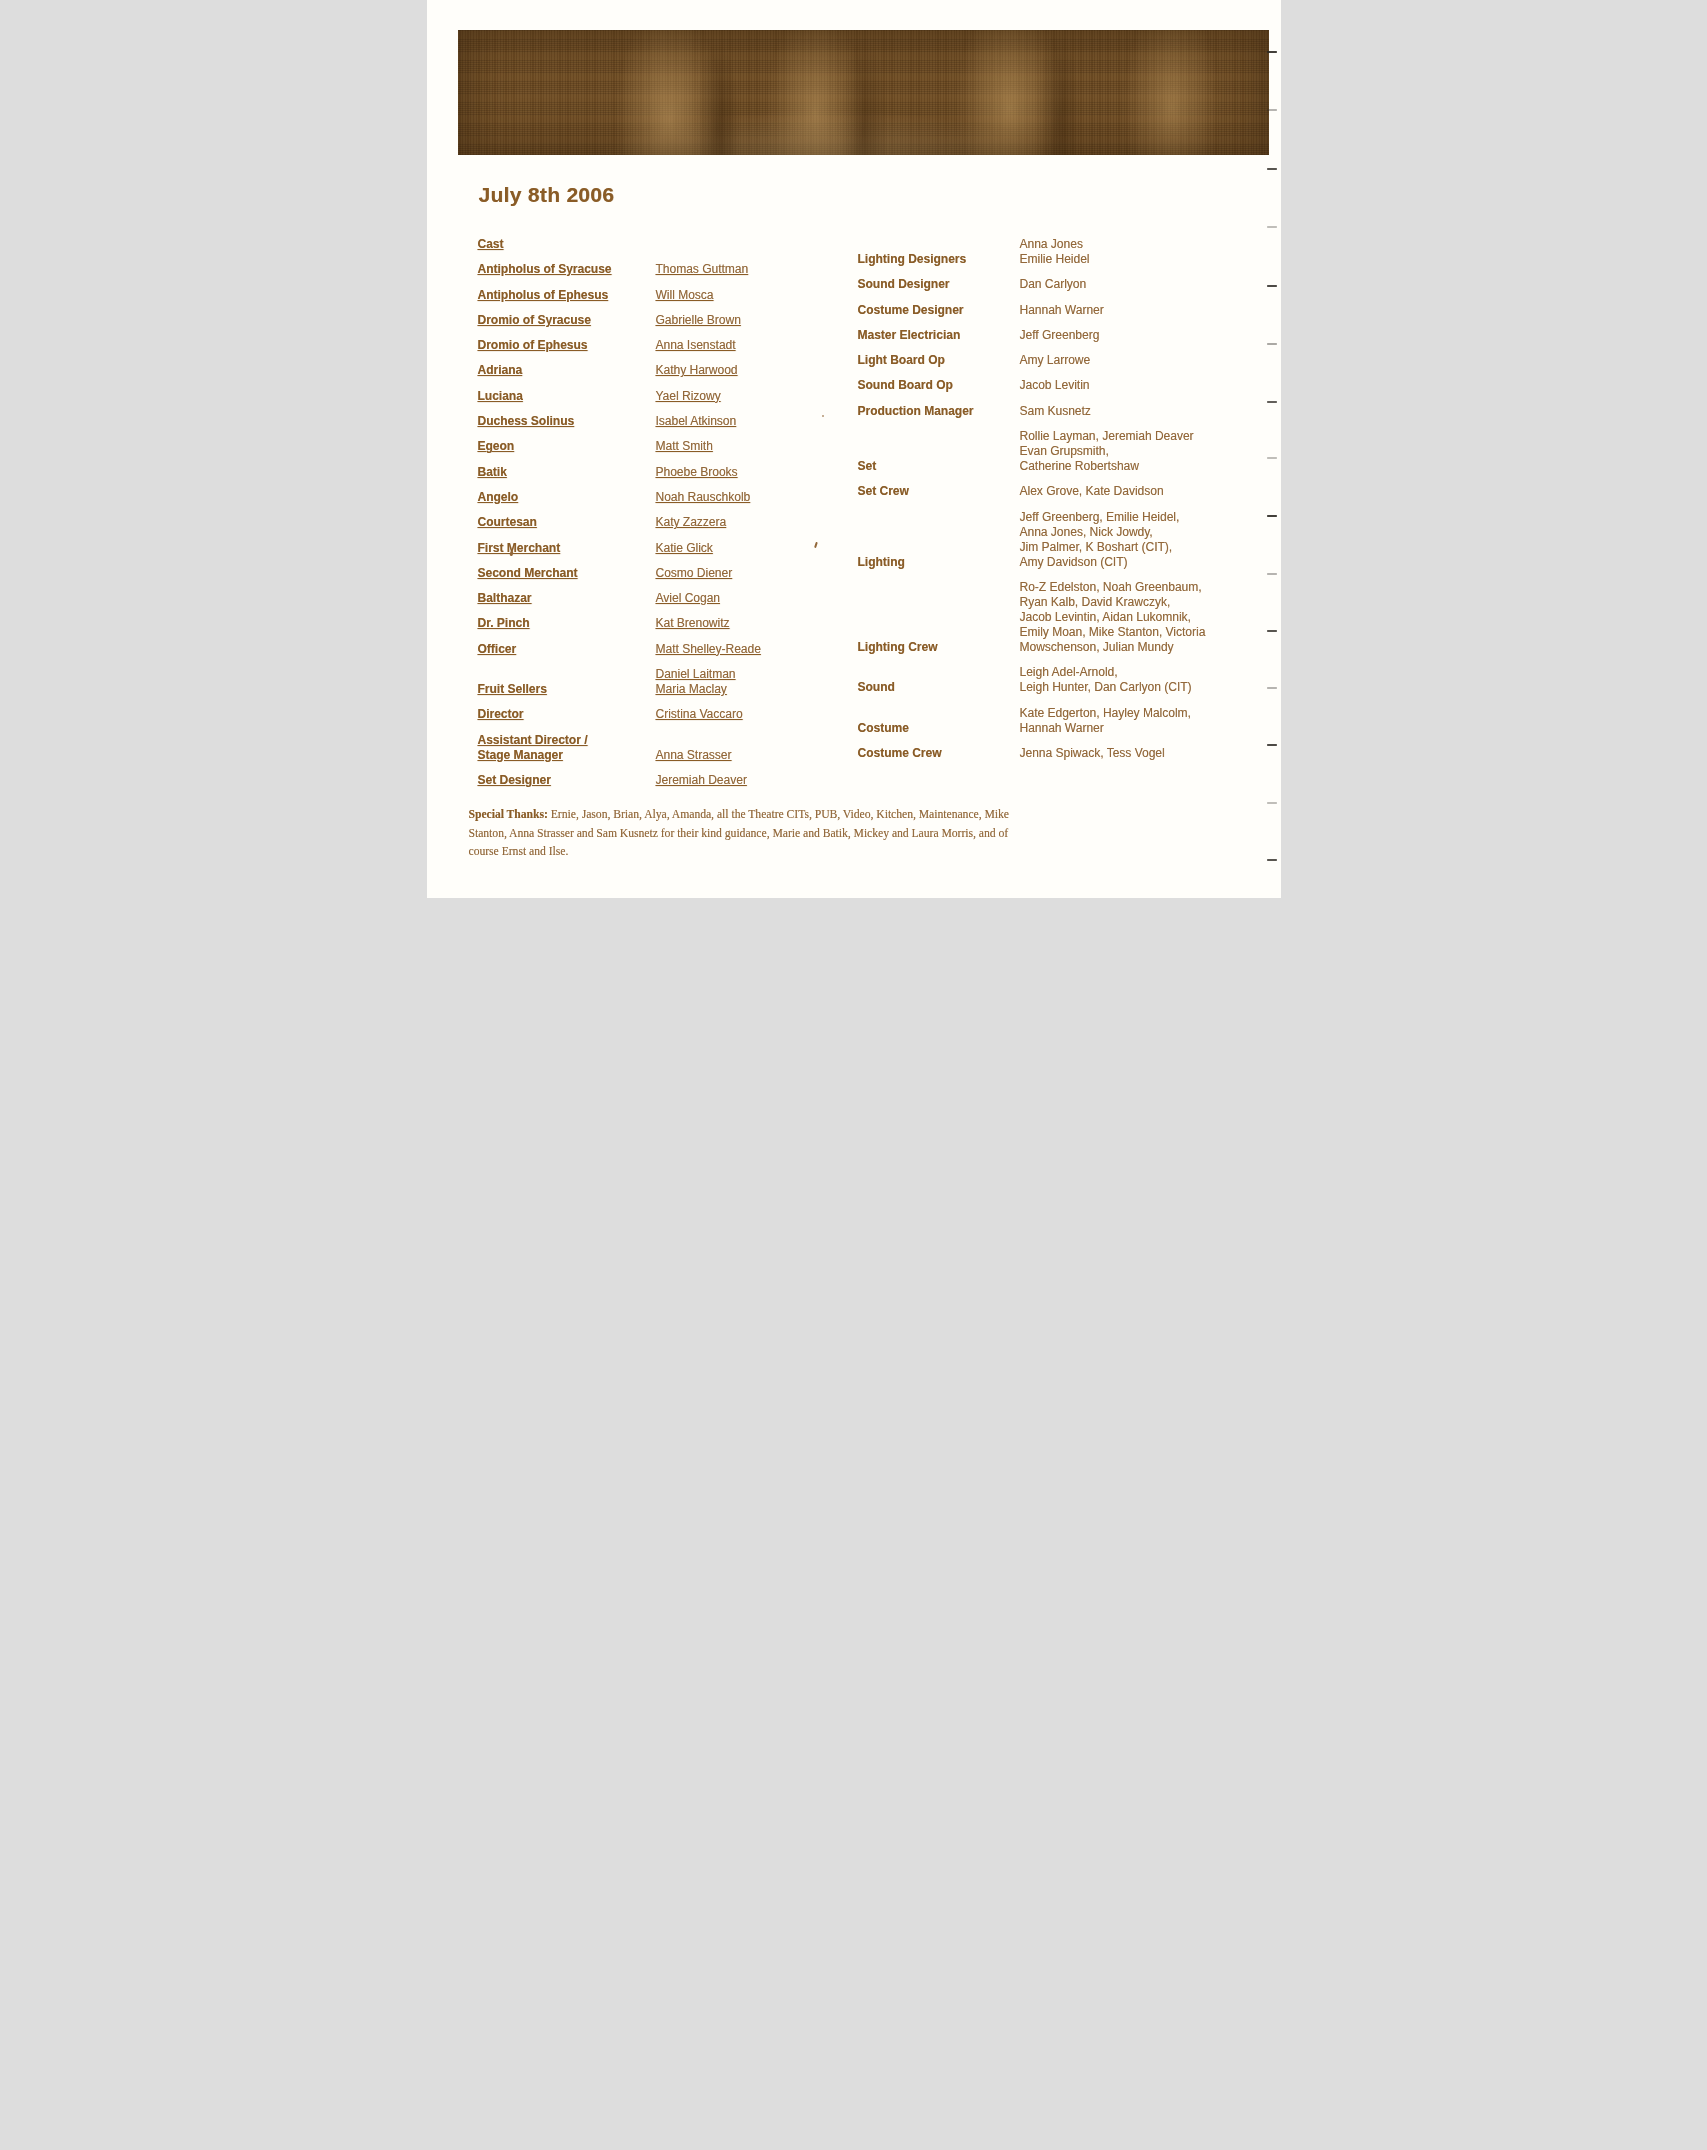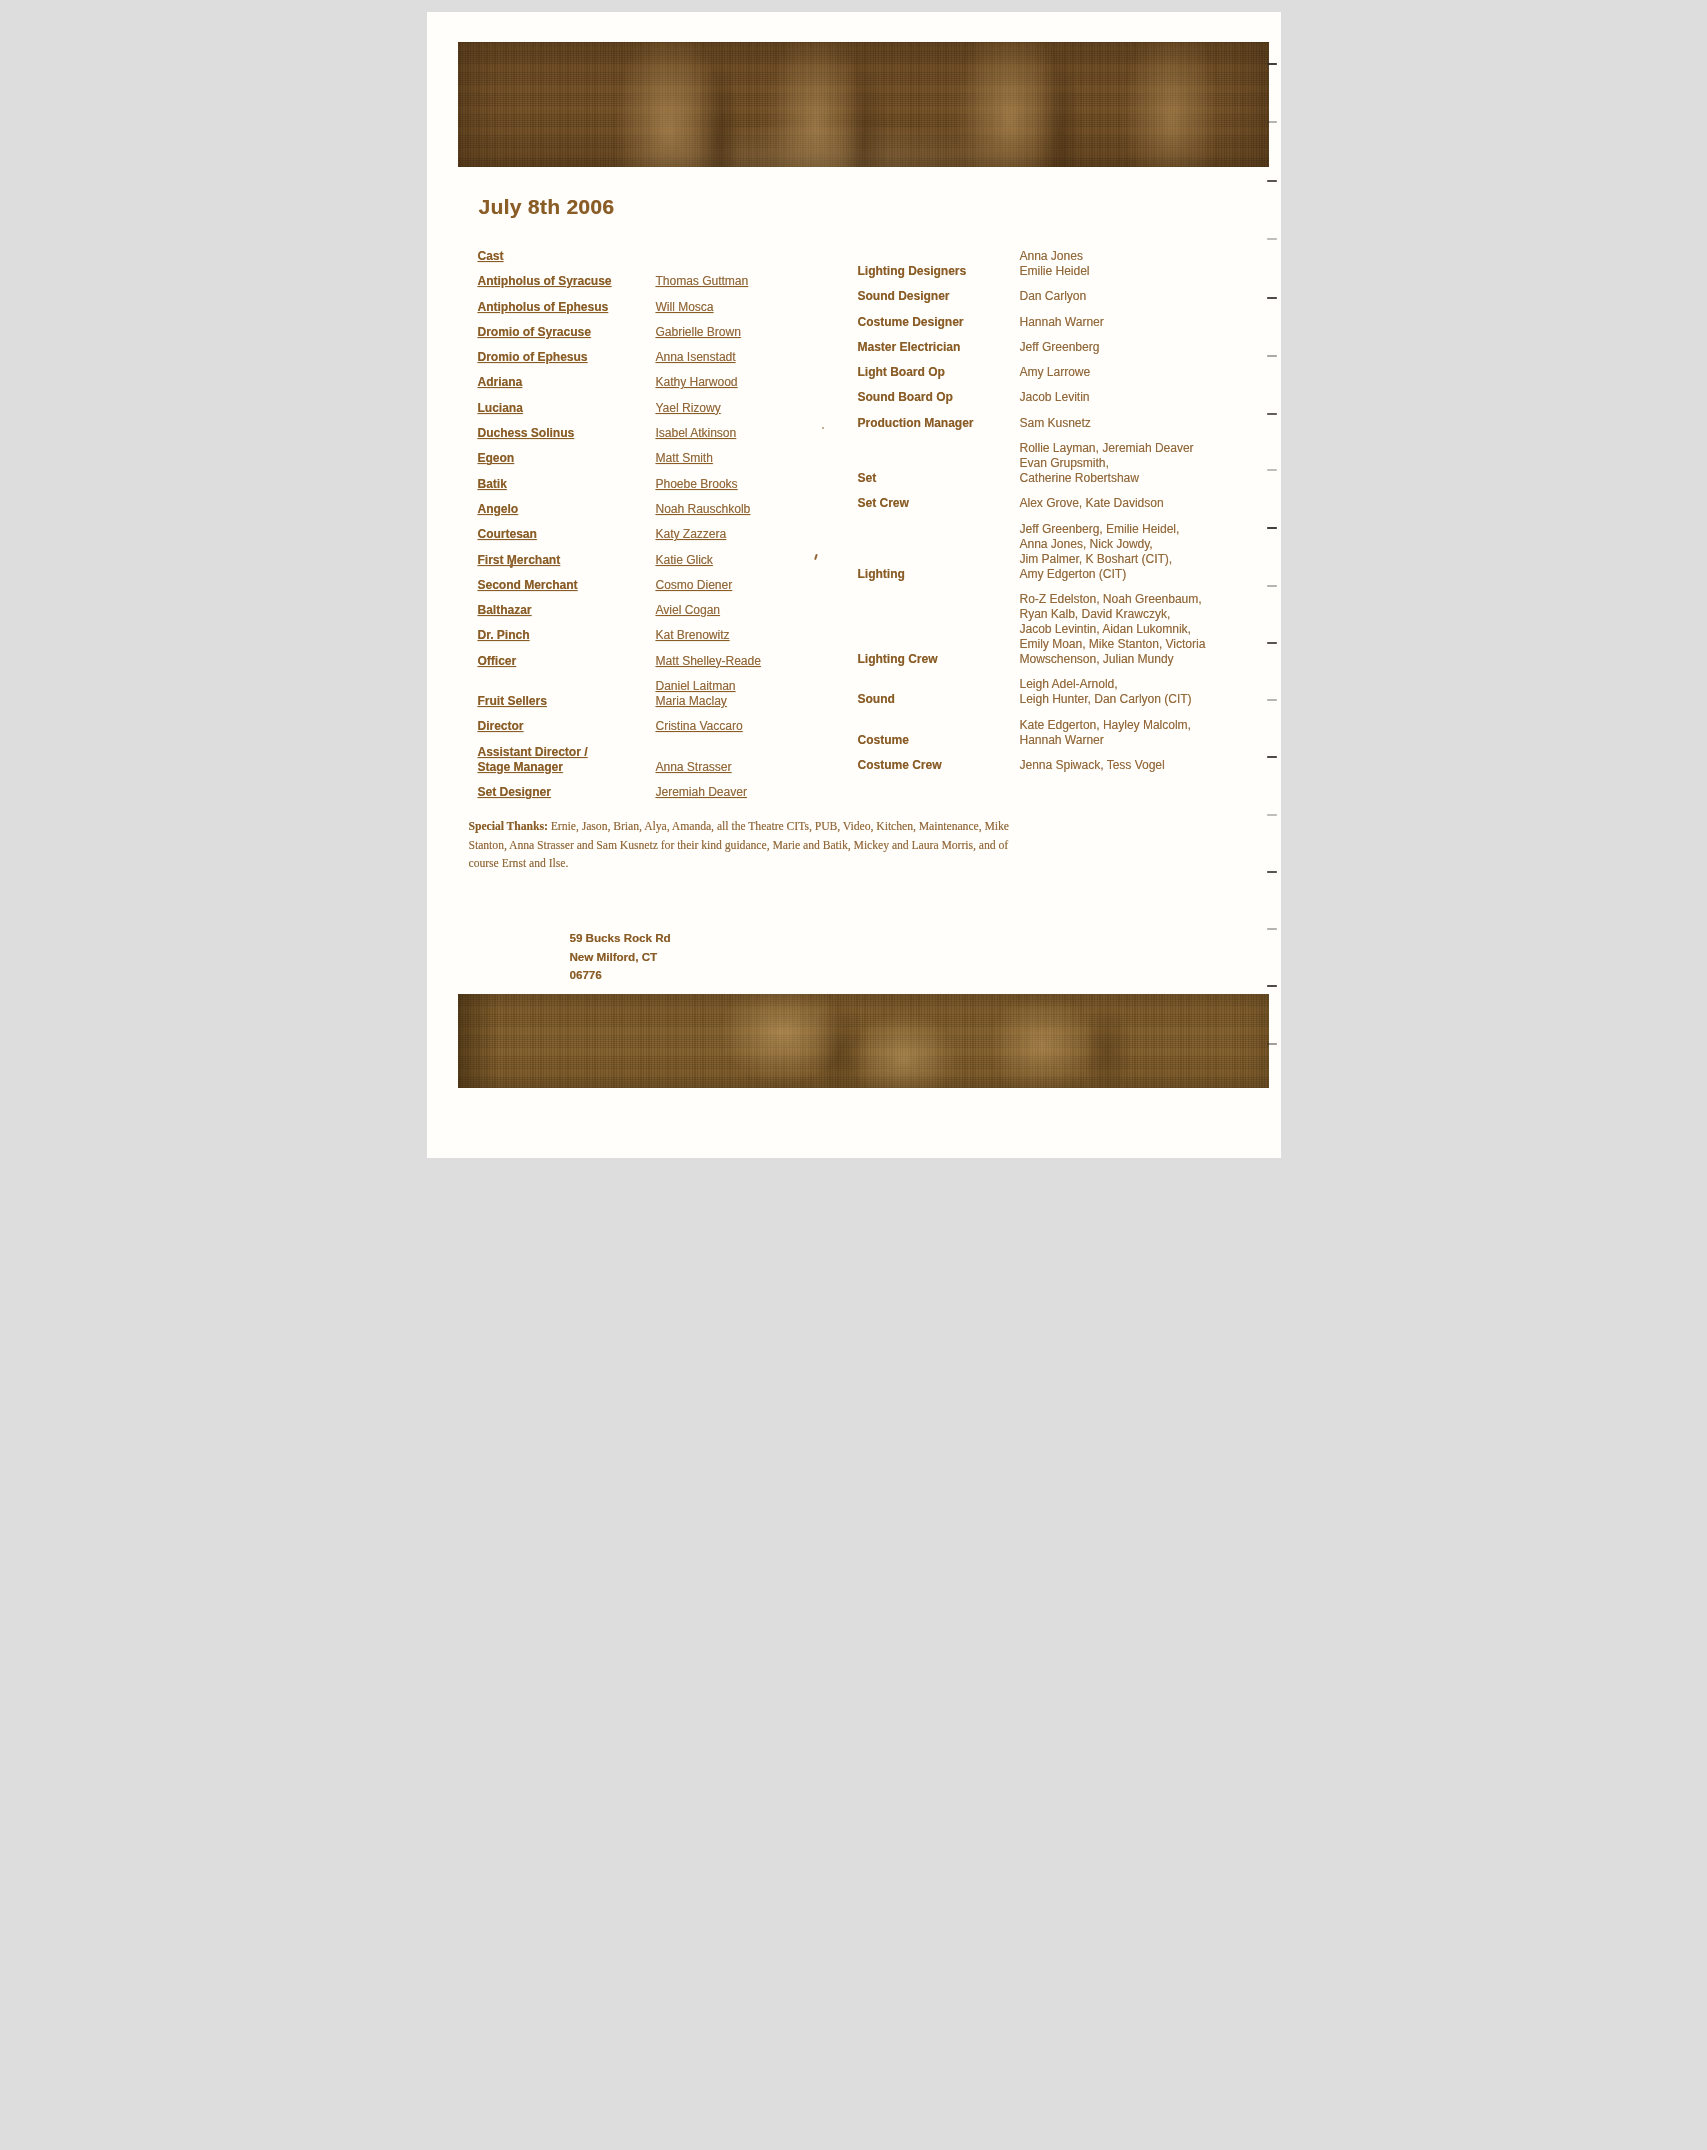--- a/index.html
+++ b/index.html
@@ -5,23 +5,23 @@
   :root{
     --ink:#8a5c26;
     --ink-light:#93683a;
     --banner:#6e4c24;
     --banner-bottom:#7d5b2a;
     --paper:#fffefa;
   }
   html,body{margin:0;padding:0;background:#ddd;}
   .page{
     position:relative;
-    width:854px;height:1146px;
+    width:854px;height:898px;
     background:var(--paper);
-    margin:12px auto;
+    margin:0 auto;
     overflow:hidden;
     font-family:"Liberation Sans","DejaVu Sans",sans-serif;
     color:var(--ink);
   }
   
   .banner{
     position:absolute;left:31px;width:811px;
     background-color:var(--banner);
     background-image:
       radial-gradient(ellipse 82px 178px at 26% 72%, rgba(208,168,108,.50), transparent 65%),
@@ -353,21 +353,21 @@
           </div>
   </div>
         <div class="row">
     <div class="role">
             <span class="line">Lighting</span>
           </div>
     <div class="names">
             <span class="line">Jeff Greenberg, Emilie Heidel,</span>
             <span class="line">Anna Jones, Nick Jowdy,</span>
             <span class="line">Jim Palmer, K Boshart (CIT),</span>
-            <span class="line">Amy Edgerton (CIT)</span>
+            <span class="line">Amy Davidson (CIT)</span>
           </div>
   </div>
         <div class="row">
     <div class="role">
             <span class="line">Lighting Crew</span>
           </div>
     <div class="names">
             <span class="line">Ro-Z Edelston, Noah Greenbaum,</span>
             <span class="line">Ryan Kalb, David Krawczyk,</span>
             <span class="line">Jacob Levintin, Aidan Lukomnik,</span>

